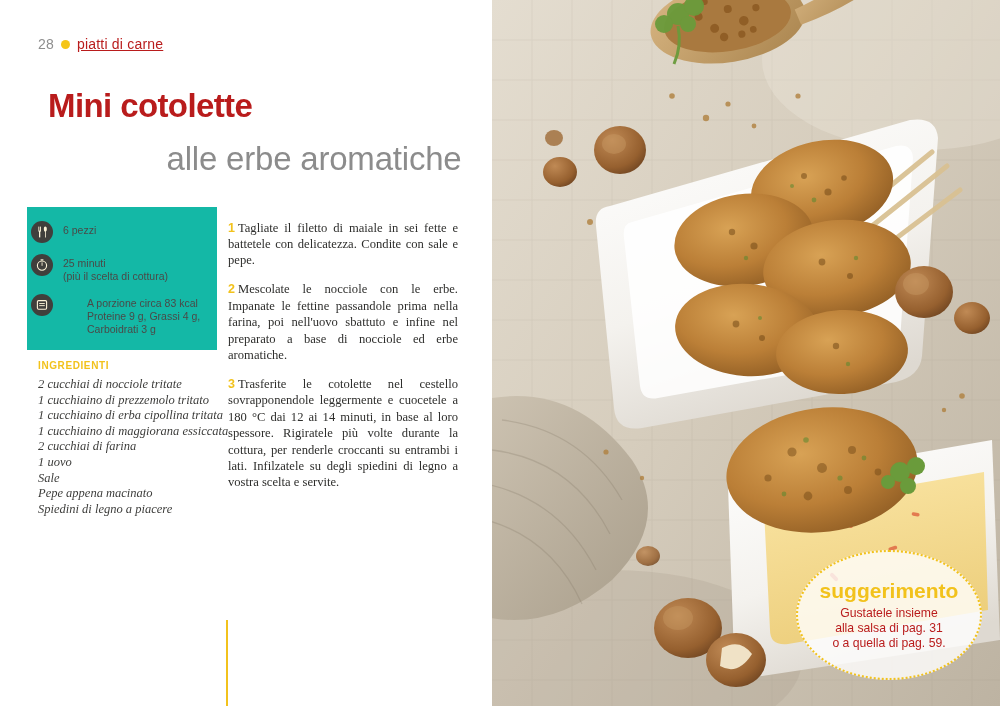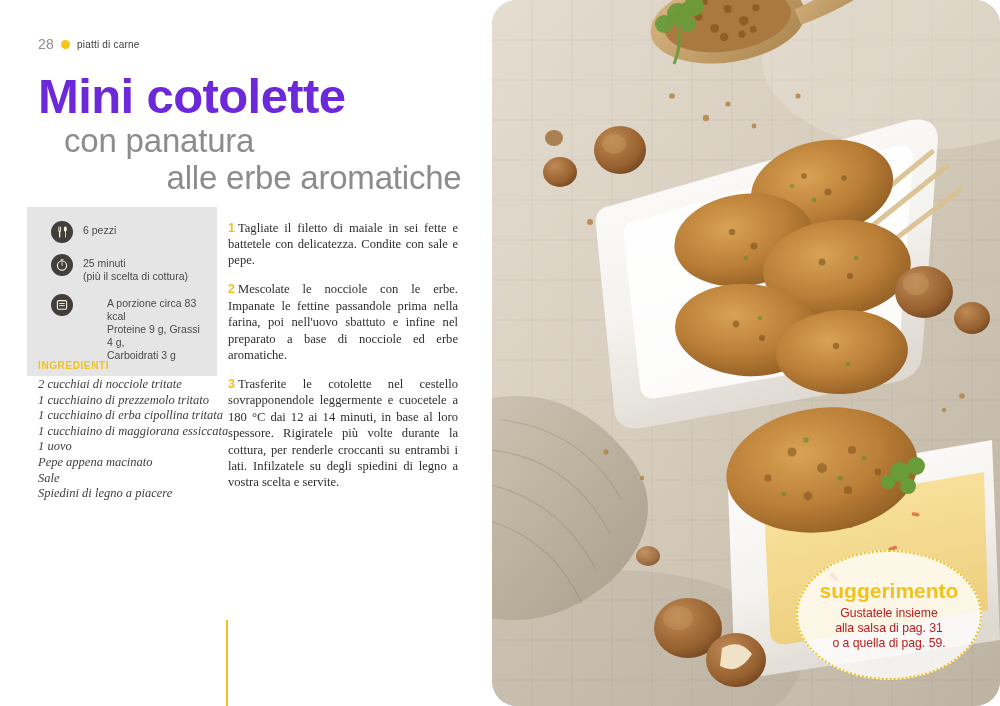--- a/index.html
+++ b/index.html
@@ -39,34 +39,34 @@
     color: #9a9a9a;
     font-size: 14px;
     letter-spacing: 0.2px;
   }
   .folio .num { color: #8e8e8e; font-size: 14px; }
   .folio .dot {
     width: 9px; height: 9px; border-radius: 50%;
     background: #f5c518;
     display: inline-block;
   }
-  .folio .cat { color: #404040; font-size: 10px; }
+  .folio .cat { color: #b91c1c; font-size: 14px; text-decoration: underline; }
 
   .title-block {
     position: absolute;
     left: 38px; top: 72px;
     width: 430px;
   }
   .title-main {
-    font-size: 49px;
+    font-size: 33px;
     line-height: 48px;
-    color: #6d28d9;
+    color: #b91c1c;
     font-weight: bold;
     letter-spacing: -0.6px;
-    margin: 0;
+    margin: 10px;
   }
   .title-sub1 {
     font-size: 33px;
     line-height: 37px;
     color: #8c8c8c;
     font-weight: normal;
     letter-spacing: -0.2px;
     margin: 2px 0 0 26px;
   }
   .title-sub2 {
@@ -77,22 +77,22 @@
     letter-spacing: -0.2px;
     margin: 0 0 0 122px;
     text-align: center;
   }
 
   
   .info-panel {
     position: absolute;
     left: 27px; top: 207px;
     width: 190px;
-    background: #e5e5e5;
-    padding: 14px 10px 14px 24px;
+    background: #14b8a6;
+    padding: 14px 10px 14px 4px;
     box-sizing: border-box;
   }
   .info-row {
     display: flex;
     align-items: flex-start;
     margin-bottom: 11px;
   }
   .info-row:last-child { margin-bottom: 0; gap: 24px; }
   .info-ico {
     width: 22px; height: 22px;
@@ -170,21 +170,20 @@
     background: #f2c21c;
   }
 
   
   .photo {
     position: absolute;
     left: 492px; top: 0;
     width: 508px; height: 706px;
     overflow: hidden;
     background: #cfc6b8;
-    border-radius: 25px;
   }
   .photo svg { display: block; }
 
   
   .badge {
     position: absolute;
     right: 18px; bottom: 26px;
     width: 186px; height: 130px;
     border-radius: 50%;
     background: rgba(255,255,255,0.80);
@@ -218,21 +217,20 @@
   <div class="left">
 
     <div class="folio">
       <span class="num">28</span>
       <span class="dot"></span>
       <span class="cat">piatti di carne</span>
     </div>
 
     <div class="title-block">
       <div class="title-main">Mini cotolette</div>
-      <div class="title-sub1">con panatura</div>
       <div class="title-sub2">alle erbe aromatiche</div>
     </div>
 
     <div class="info-panel">
 
       <div class="info-row">
         <div class="info-ico">
           <svg width="11" height="12" viewBox="0 0 11 12" aria-hidden="true">
             <rect x="1.4" y="0.6" width="0.9" height="5" fill="#fdf4d9"></rect>
             <rect x="3.0" y="0.6" width="0.9" height="5" fill="#fdf4d9"></rect>
@@ -274,23 +272,24 @@
 
     </div>
 
     <div class="ingredients">
       <div class="ing-title">INGREDIENTI</div>
       <ul class="ing-list">
         <li>2 cucchiai di nocciole tritate</li>
         <li>1 cucchiaino di prezzemolo tritato</li>
         <li>1 cucchiaino di erba cipollina tritata</li>
         <li>1 cucchiaino di maggiorana essiccata</li>
+        <li>2 cucchiai di farina</li>
         <li>1 uovo</li>
+        <li>Sale</li>
         <li>Pepe appena macinato</li>
-        <li>Sale</li>
         <li>Spiedini di legno a piacere</li>
       </ul>
     </div>
 
     <div class="steps">
       <p class="step">
         <span class="step-num">1</span><span>Tagliate il filetto di maiale in sei fette e battetele con delicatezza. Condite con sale e pepe.</span>
       </p>
       <p class="step">
         <span class="step-num">2</span><span>Mescolate le nocciole con le erbe. Impanate le fettine passandole prima nella farina, poi nell'uovo sbattuto e infine nel preparato a base di nocciole ed erbe aromatiche.</span>

